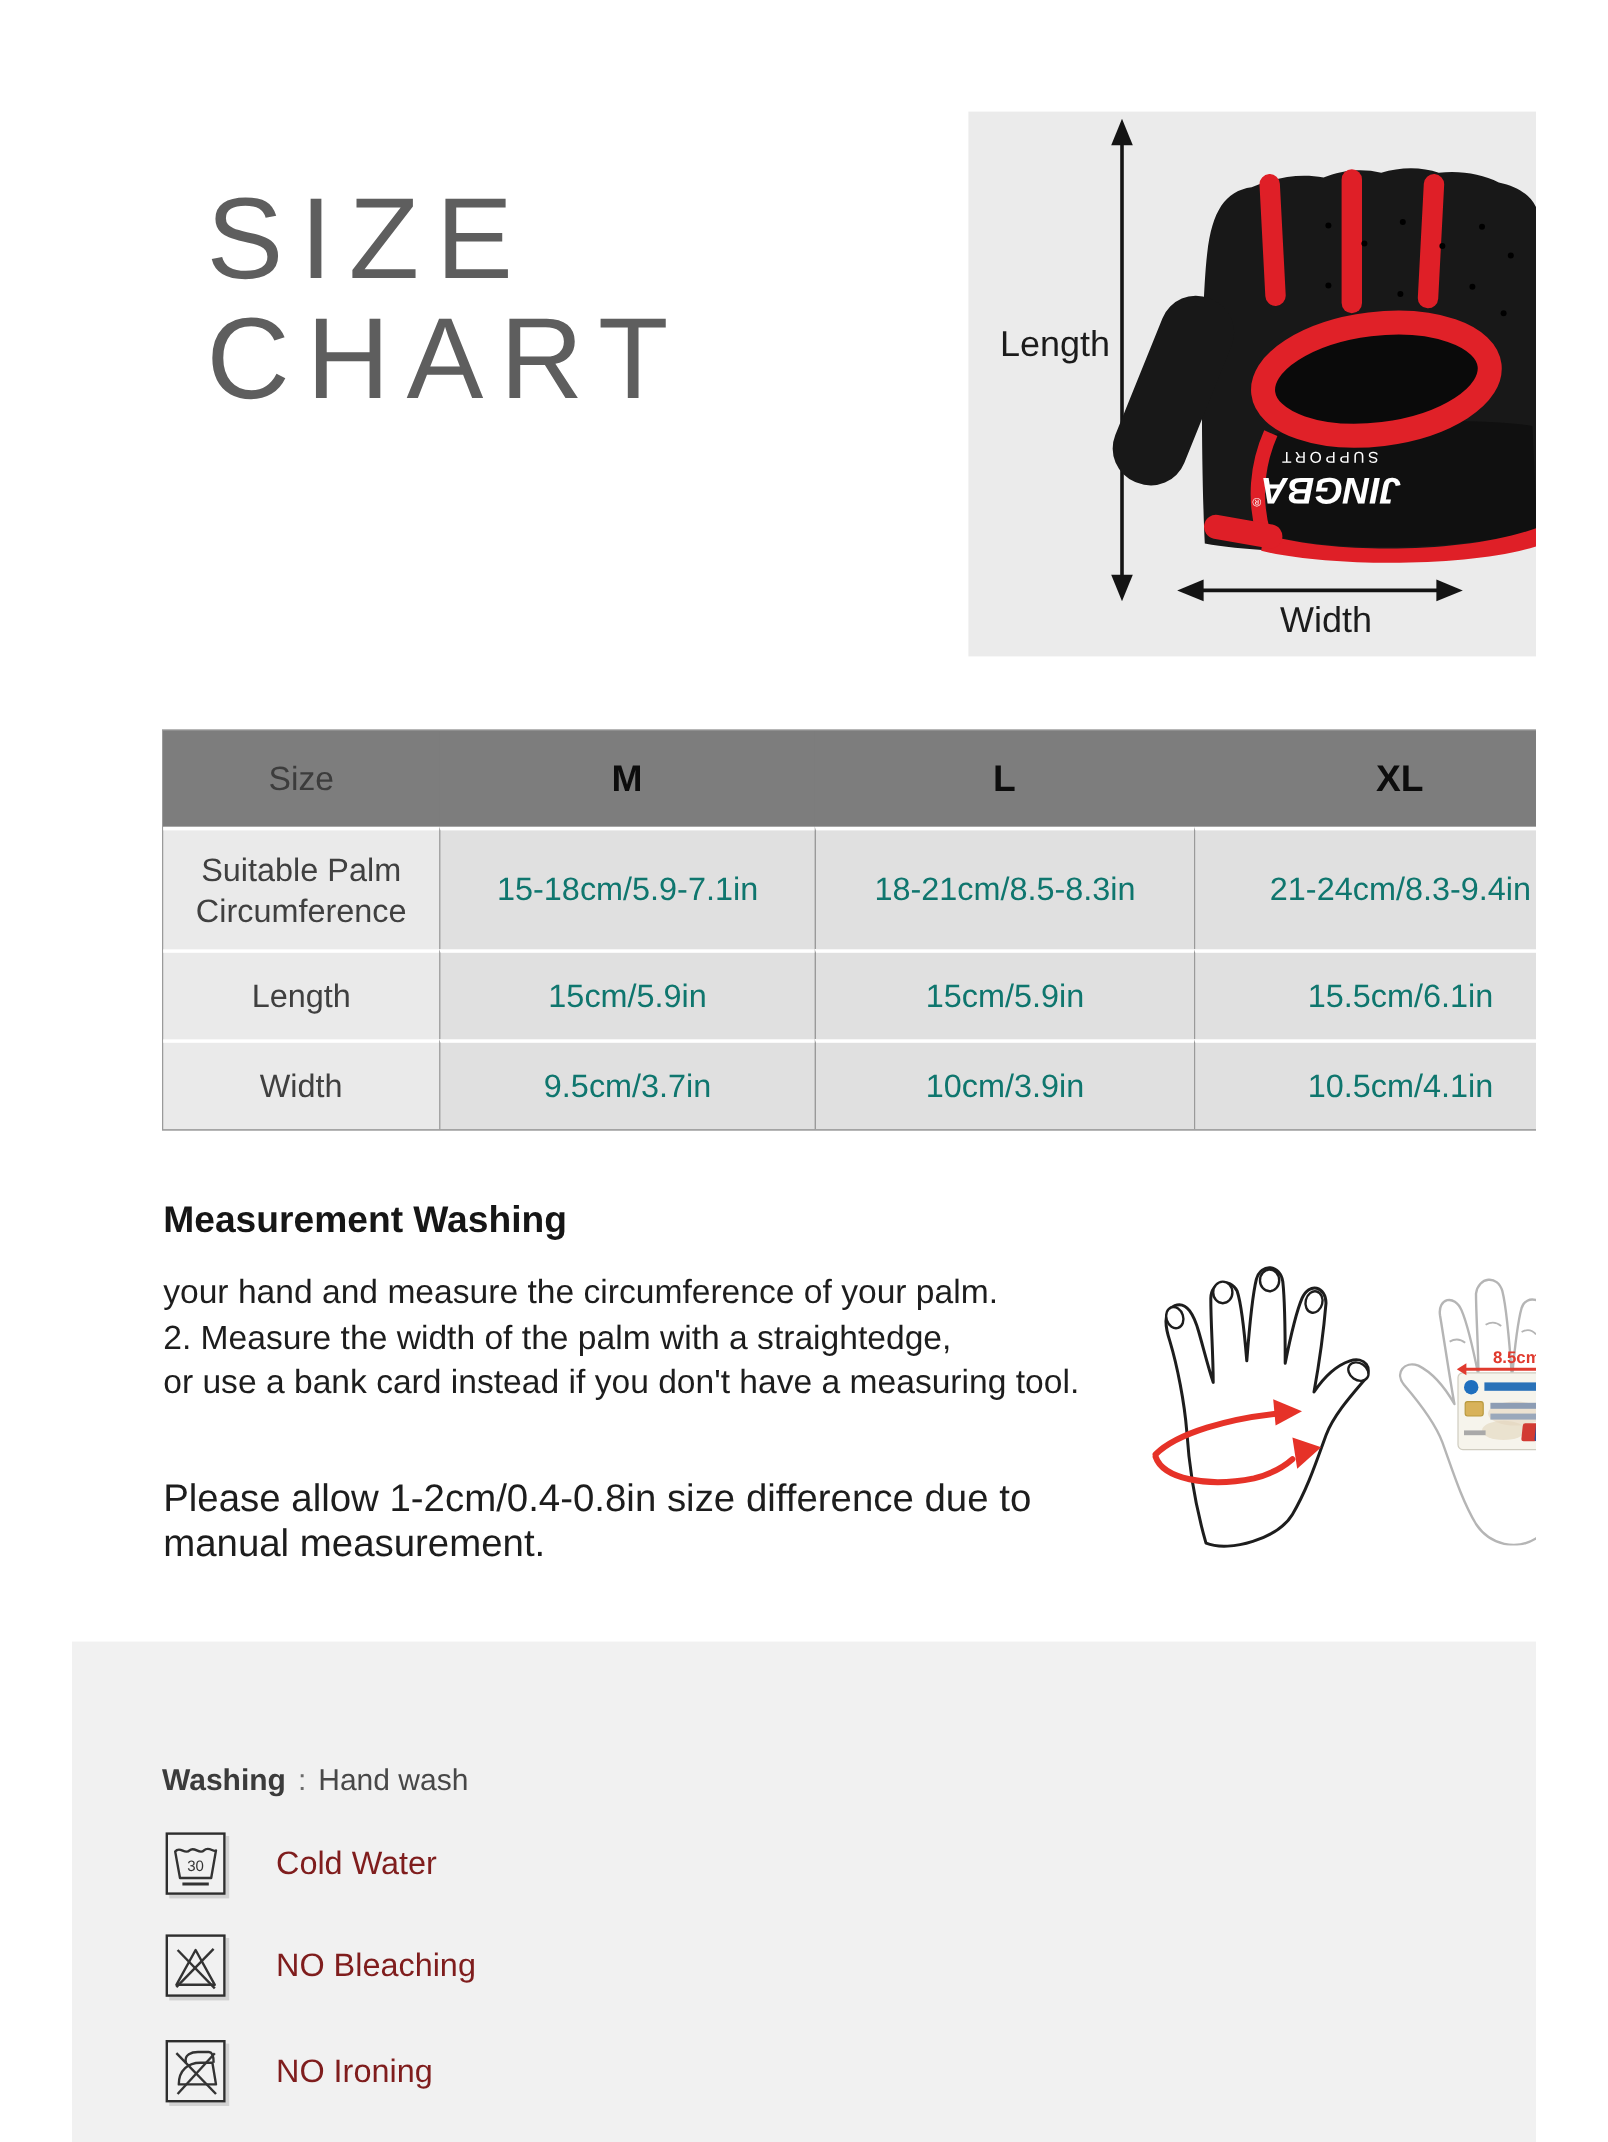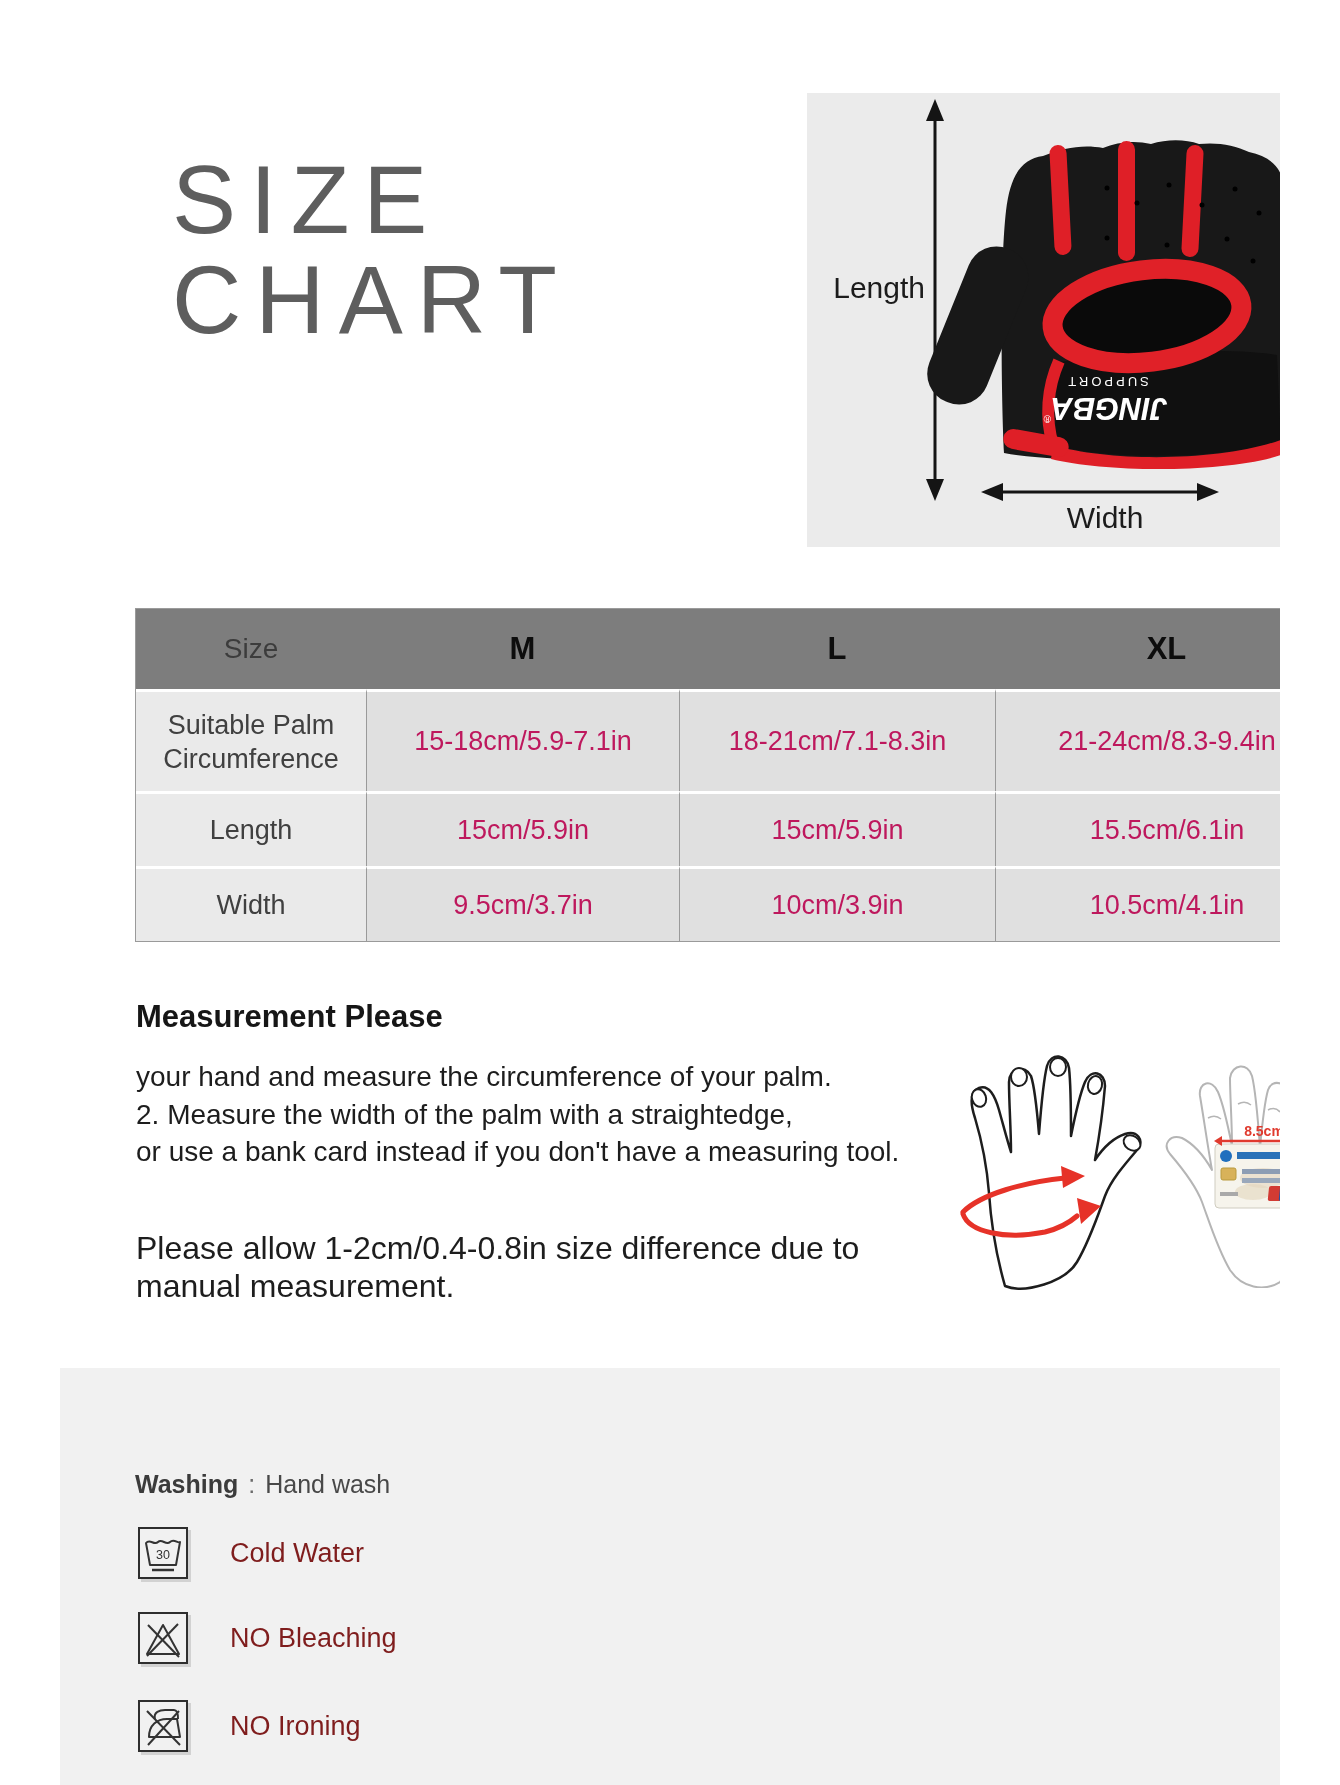--- a/index.html
+++ b/index.html
@@ -39,21 +39,21 @@
     display:grid;
     grid-template-columns:230px 313px 316px 343px;
     grid-template-rows:80px 102px 75px 75px;
     border:1px solid #9a9a9a; background:#7d7d7d;
   }
   .t-cell { display:flex; align-items:center; justify-content:center; text-align:center; }
   .th { background:#7d7d7d; }
   .th-size { font-size:28px; color:#3c3c3c; }
   .th-col  { font-size:31px; font-weight:700; color:#0d0d0d; }
   .t-label { background:#eaeaea; color:#404040; font-size:27px; line-height:34px; padding:0 14px; }
-  .t-value { background:#e0e0e0; color:#be185d; font-size:27px; }
+  .t-value { background:#e0e0e0; color:#0f766e; font-size:27px; }
   .row-cell { border-top:3px solid #ffffff; }
   .vline { border-left:1px solid #9a9a9a; }
 
   
   #measure-heading { position:absolute; left:76px; top:999px; font-size:31px; font-weight:700; color:#161616; }
   #measure-lines { position:absolute; left:76px; top:1058px; font-size:28px; line-height:37.5px; color:#1d1d1d; }
   #measure-note  { position:absolute; left:76px; top:1230px; font-size:32px; line-height:37.5px; color:#1d1d1d; }
 
   .hand-illustration { position:absolute; }
   #hand1-svg { left:885px; top:1018px; width:215px; height:272px; }
@@ -141,35 +141,35 @@
   </div>
 
   <div id="size-table">
     <div class="t-cell th th-size">Size</div>
     <div class="t-cell th th-col">M</div>
     <div class="t-cell th th-col">L</div>
     <div class="t-cell th th-col">XL</div>
 
     <div class="t-cell t-label row-cell">Suitable Palm Circumference</div>
     <div class="t-cell t-value row-cell vline">15-18cm/5.9-7.1in</div>
-    <div class="t-cell t-value row-cell vline">18-21cm/7.1-8.3in</div>
+    <div class="t-cell t-value row-cell vline">18-21cm/8.5-8.3in</div>
     <div class="t-cell t-value row-cell vline">21-24cm/8.3-9.4in</div>
 
     <div class="t-cell t-label row-cell">Length</div>
     <div class="t-cell t-value row-cell vline">15cm/5.9in</div>
     <div class="t-cell t-value row-cell vline">15cm/5.9in</div>
     <div class="t-cell t-value row-cell vline">15.5cm/6.1in</div>
 
     <div class="t-cell t-label row-cell">Width</div>
     <div class="t-cell t-value row-cell vline">9.5cm/3.7in</div>
     <div class="t-cell t-value row-cell vline">10cm/3.9in</div>
     <div class="t-cell t-value row-cell vline">10.5cm/4.1in</div>
   </div>
 
-  <div id="measure-heading">Measurement Please</div>
+  <div id="measure-heading">Measurement Washing</div>
   <div id="measure-lines">
     <div>your hand and measure the circumference of your palm.</div>
     <div>2. Measure the width of the palm with a straightedge,</div>
     <div>or use a bank card instead if you don't have a measuring tool.</div>
   </div>
   <div id="measure-note">
     <div>Please allow 1-2cm/0.4-0.8in size difference due to</div>
     <div>manual measurement.</div>
   </div>
 

